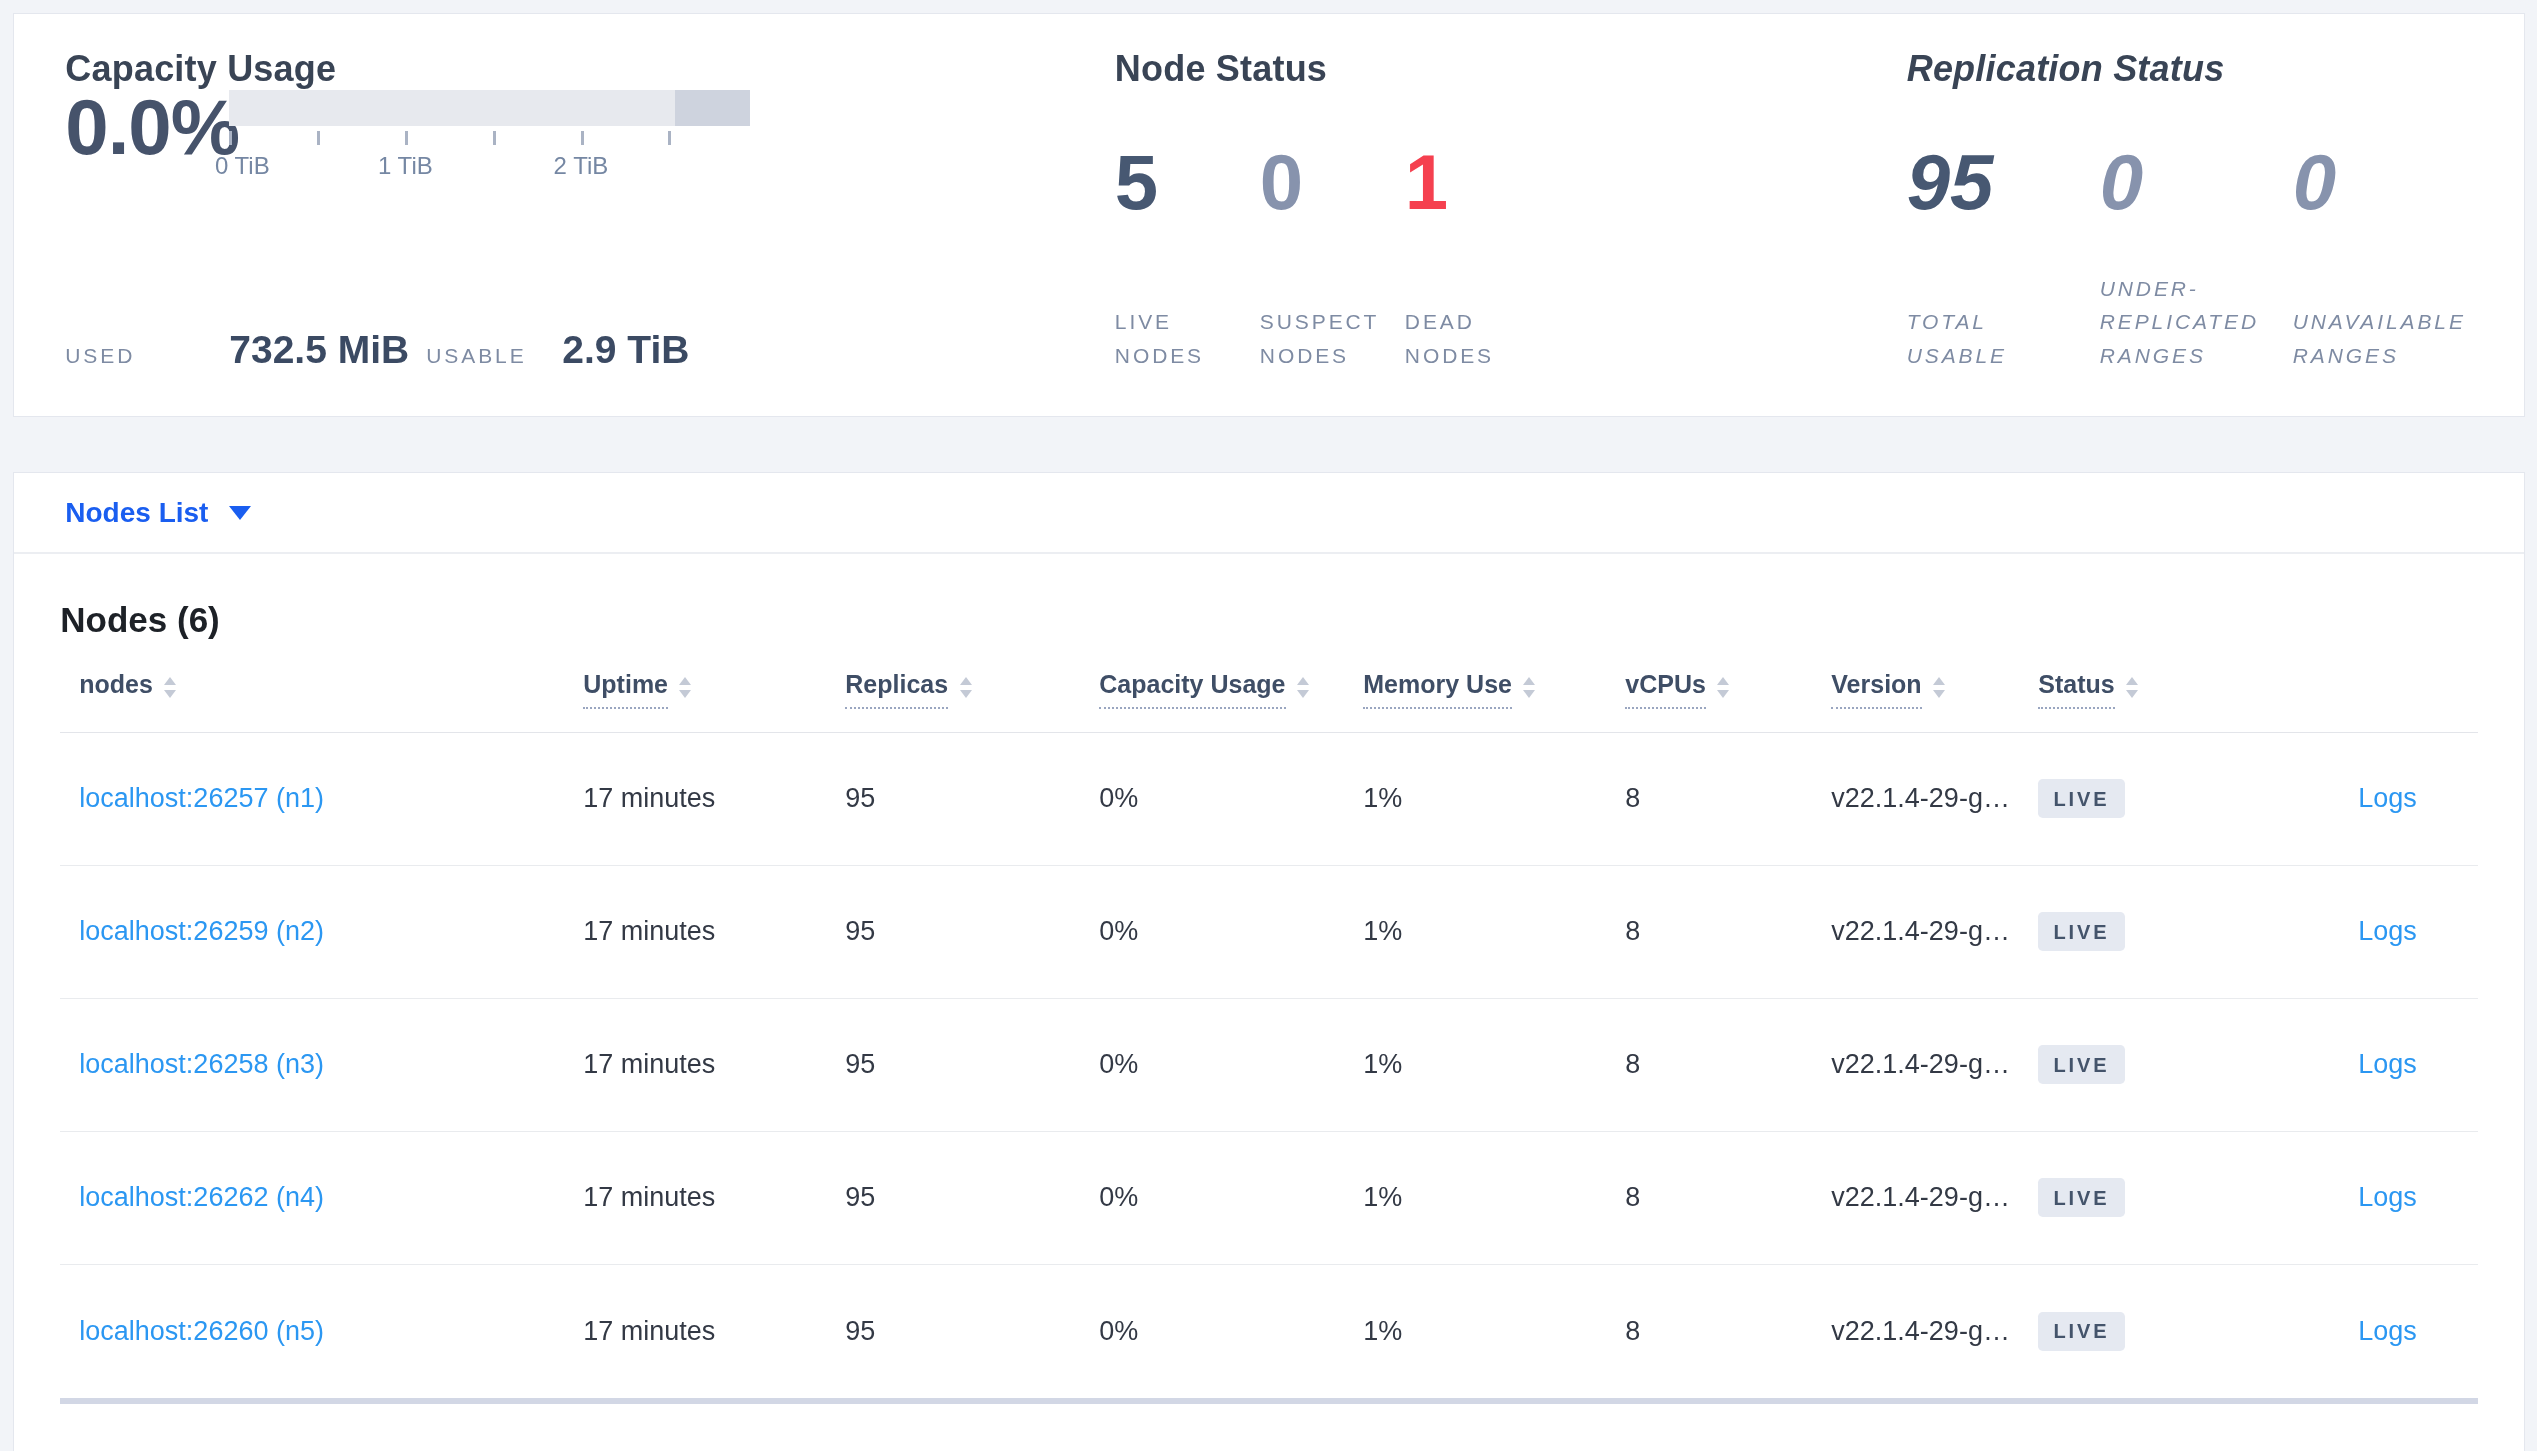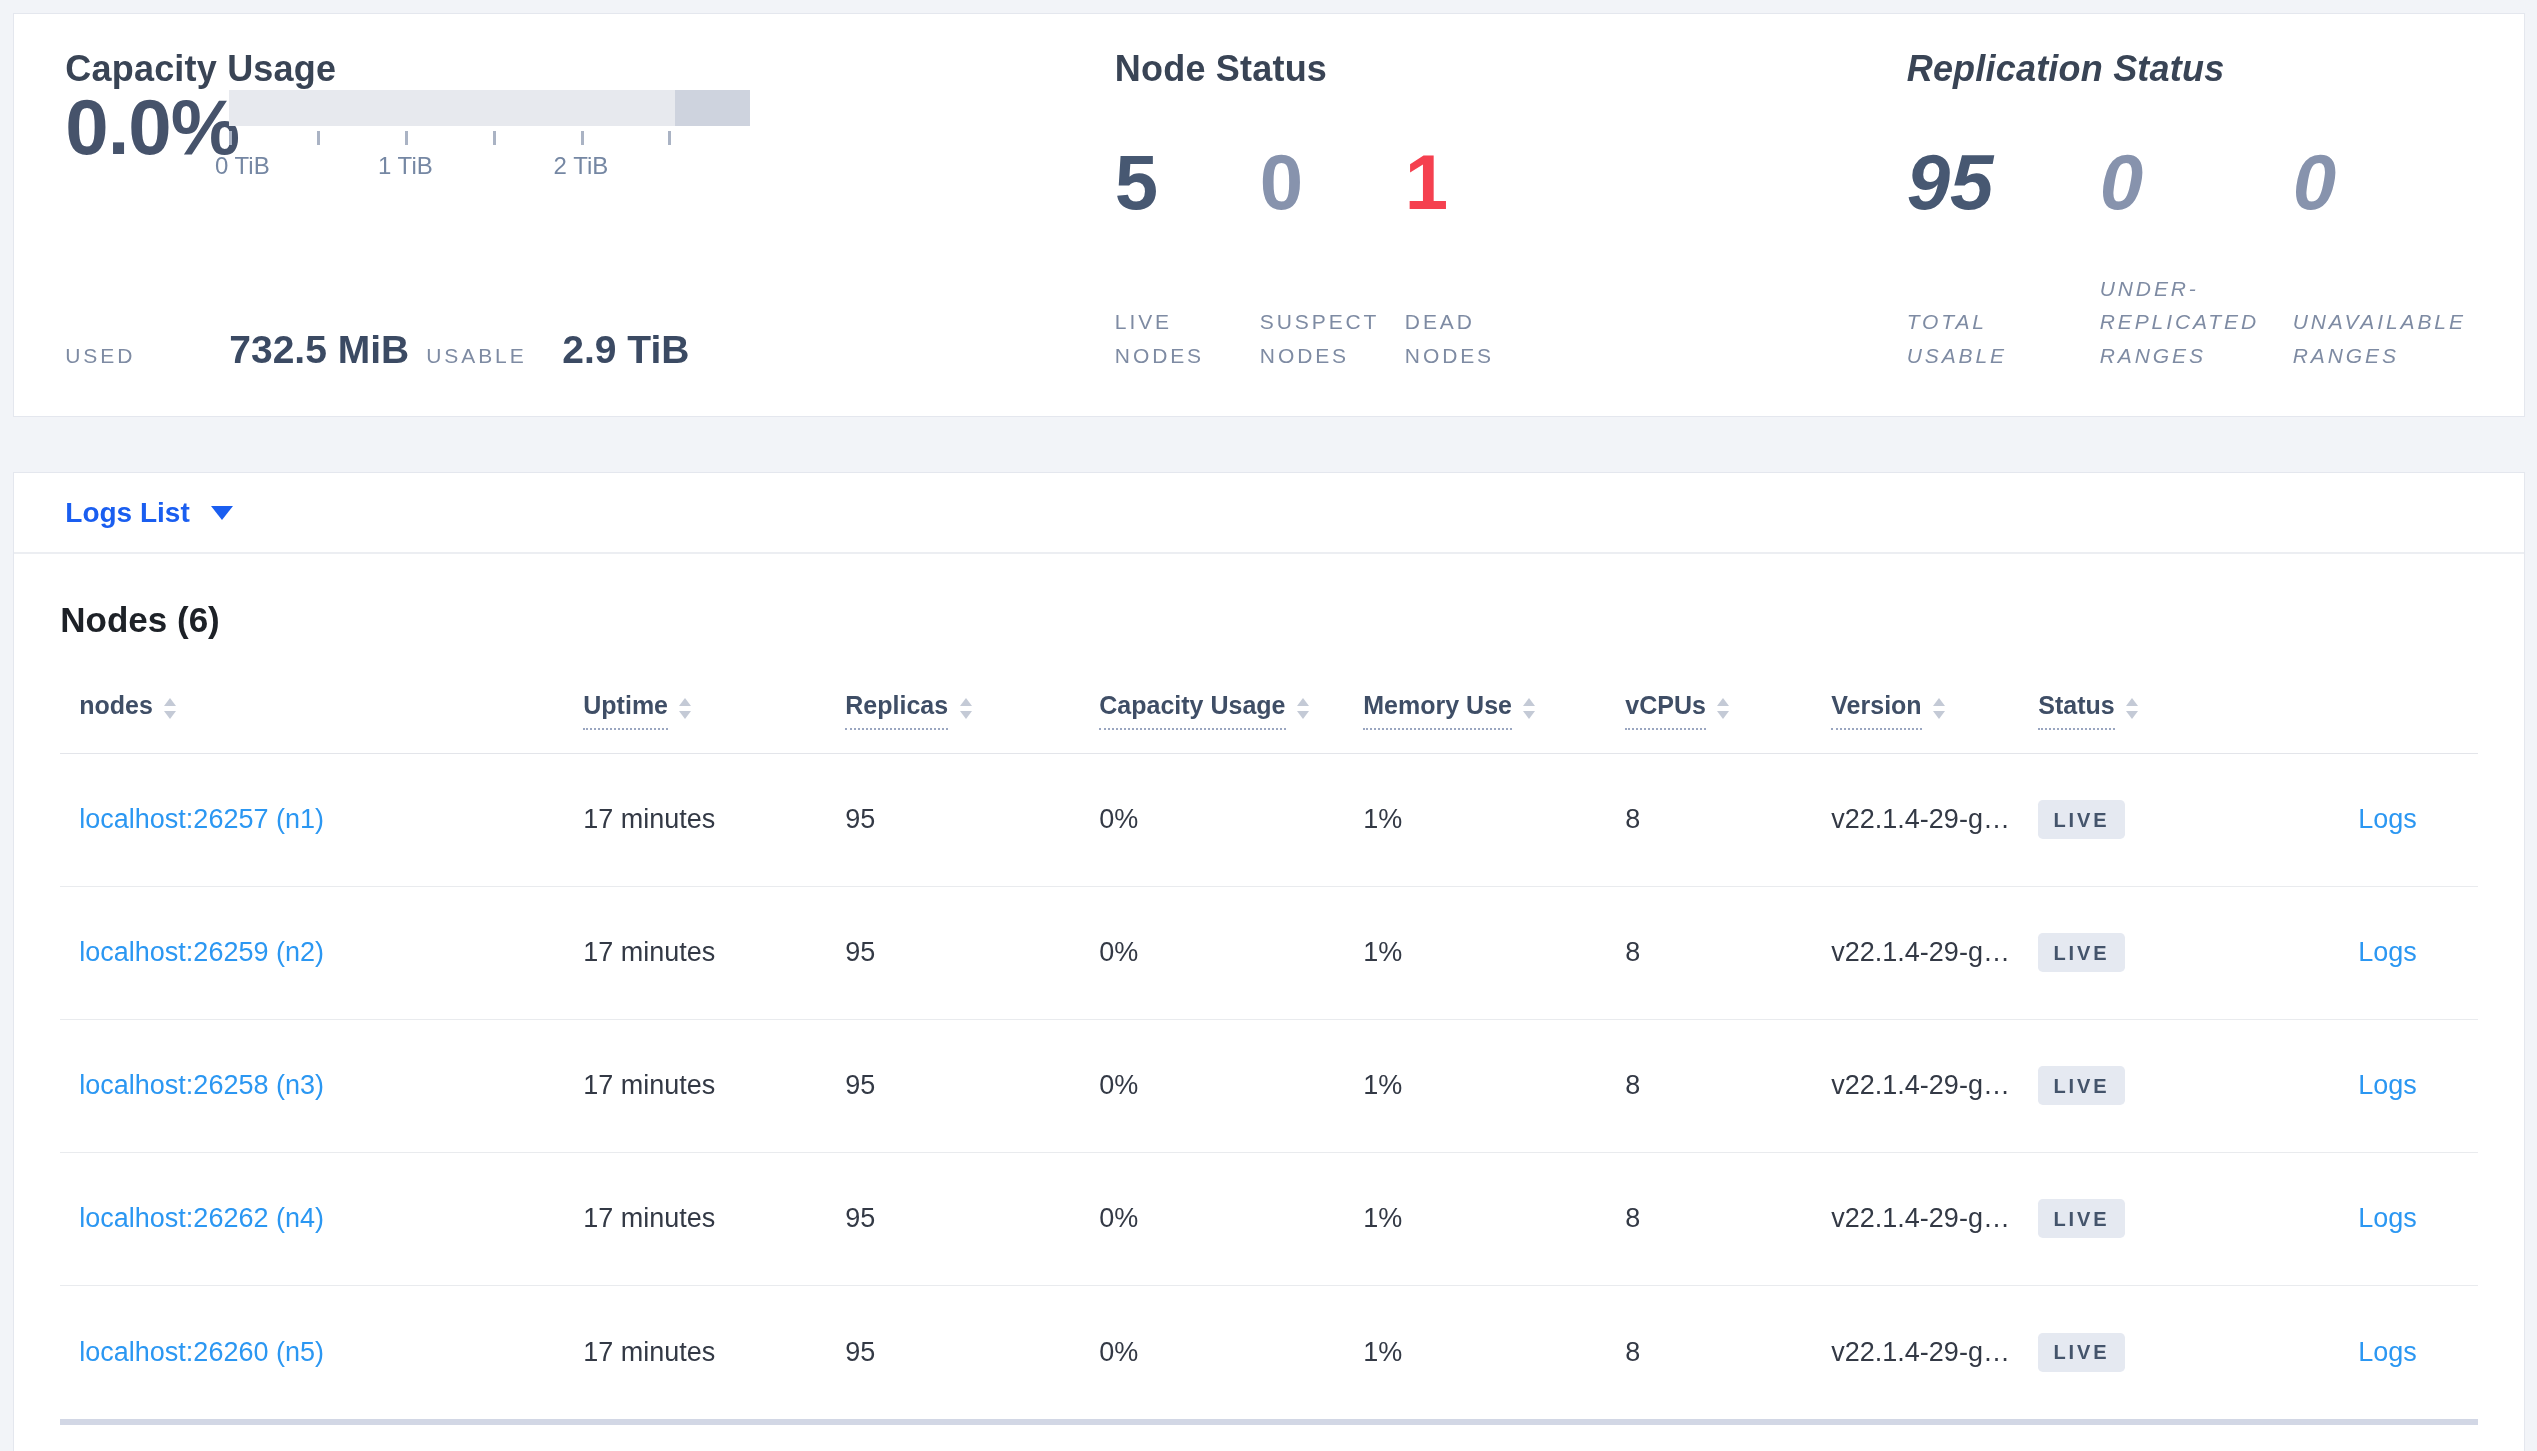--- a/index.html
+++ b/index.html
@@ -84,21 +84,21 @@
   .table-wrap { padding:0 46px; }
   .nodes-title { margin-top:46px; font-size:35px; font-weight:600; color:#1d2127; }
 
   .grid-row {
     display:grid;
     grid-template-columns:504px 262px 254px 264px 262px 206px 207px 211px 1fr;
     align-items:center;
     padding-left:19px;
   }
   .thead {
-    margin-top:51px; padding-bottom:23px;
+    margin-top:30px; padding-bottom:23px;
     border-bottom:1.9px solid #e3e5ea;
     align-items:flex-end;
   }
   .th { display:flex; align-items:flex-end; }
   .th-text {
     font-size:25px; font-weight:700; color:#3f4e66;
     padding-bottom:7.6px; border-bottom:2.9px dotted transparent; cursor:pointer;
   }
   .th-text.underlined { border-bottom-color:#9aa6c0; }
   .sort-icon {
@@ -199,21 +199,21 @@
           </div>
         </div>
     </div>
 
   </div>
 </div>
 
 <div class="card table-card">
 
   <div class="selector-bar">
-    <span class="selector-label">Logs List</span>
+    <span class="selector-label">Nodes List</span>
     <span class="caret-down"></span>
   </div>
 
   <div class="table-wrap">
     <div class="nodes-title">Nodes (6)</div>
 
     <div class="grid-row thead">
         <div class="th">
           <span class="th-text">nodes</span>
           <span class="sort-icon">

